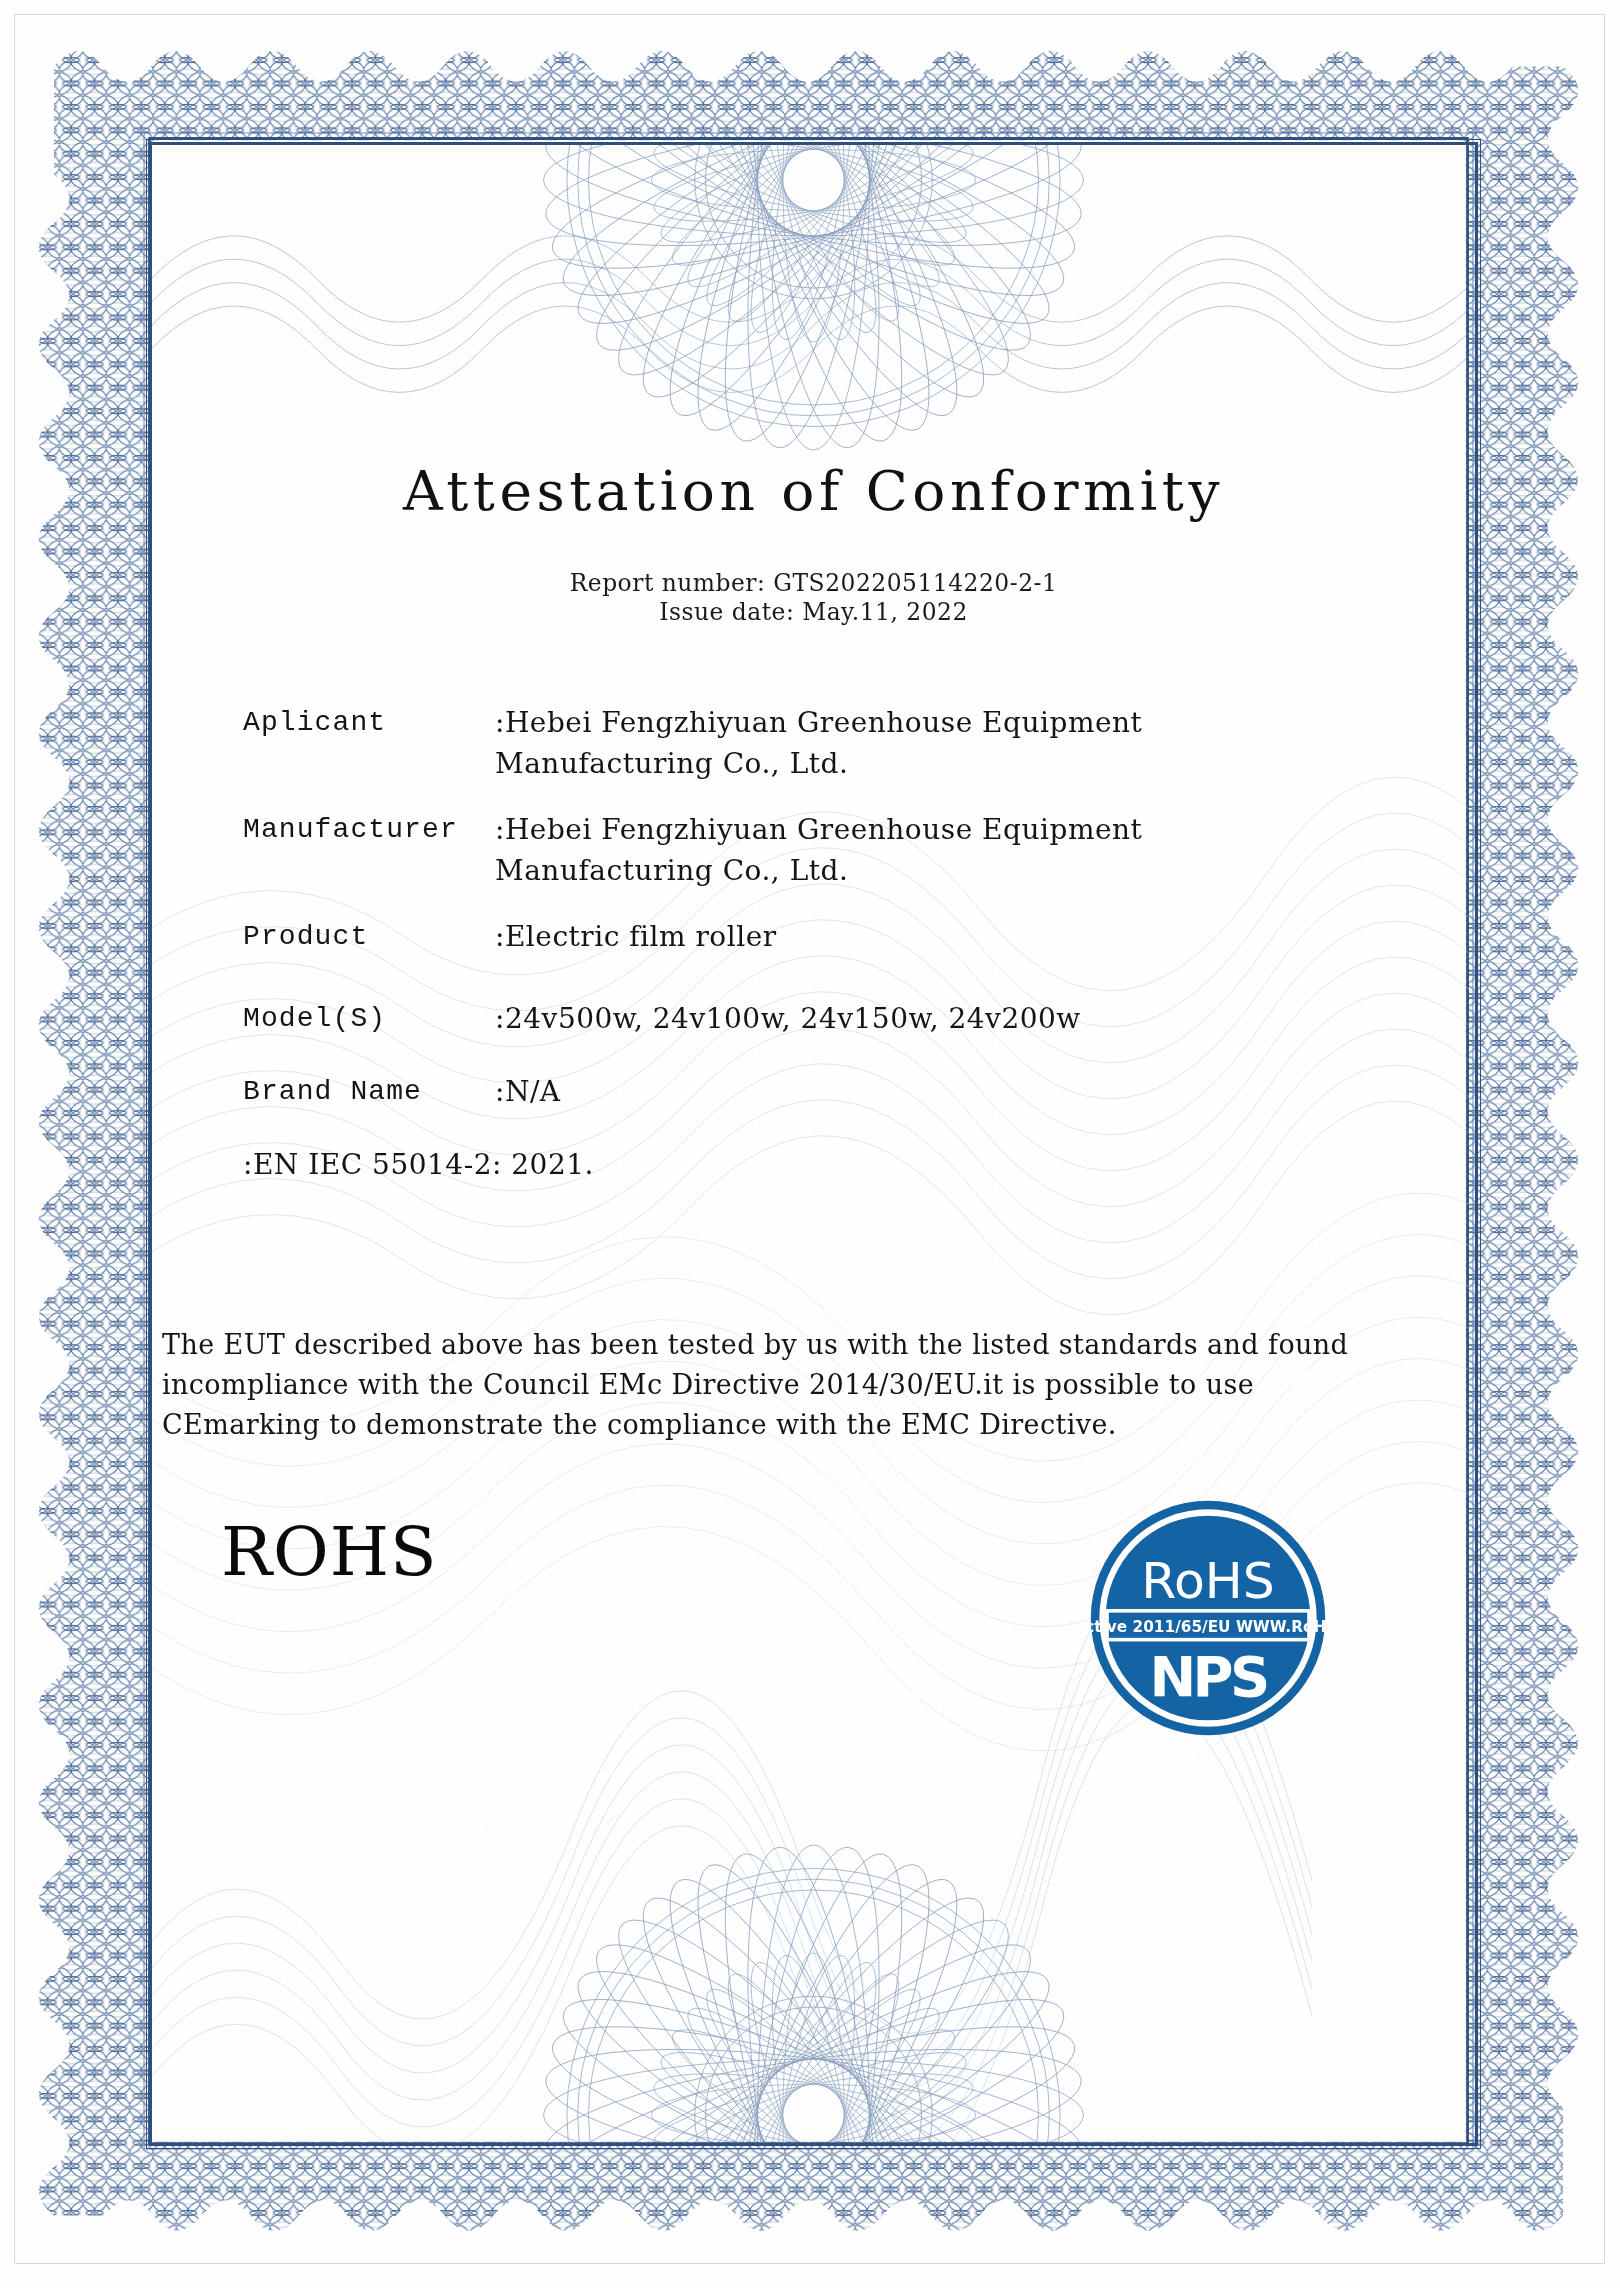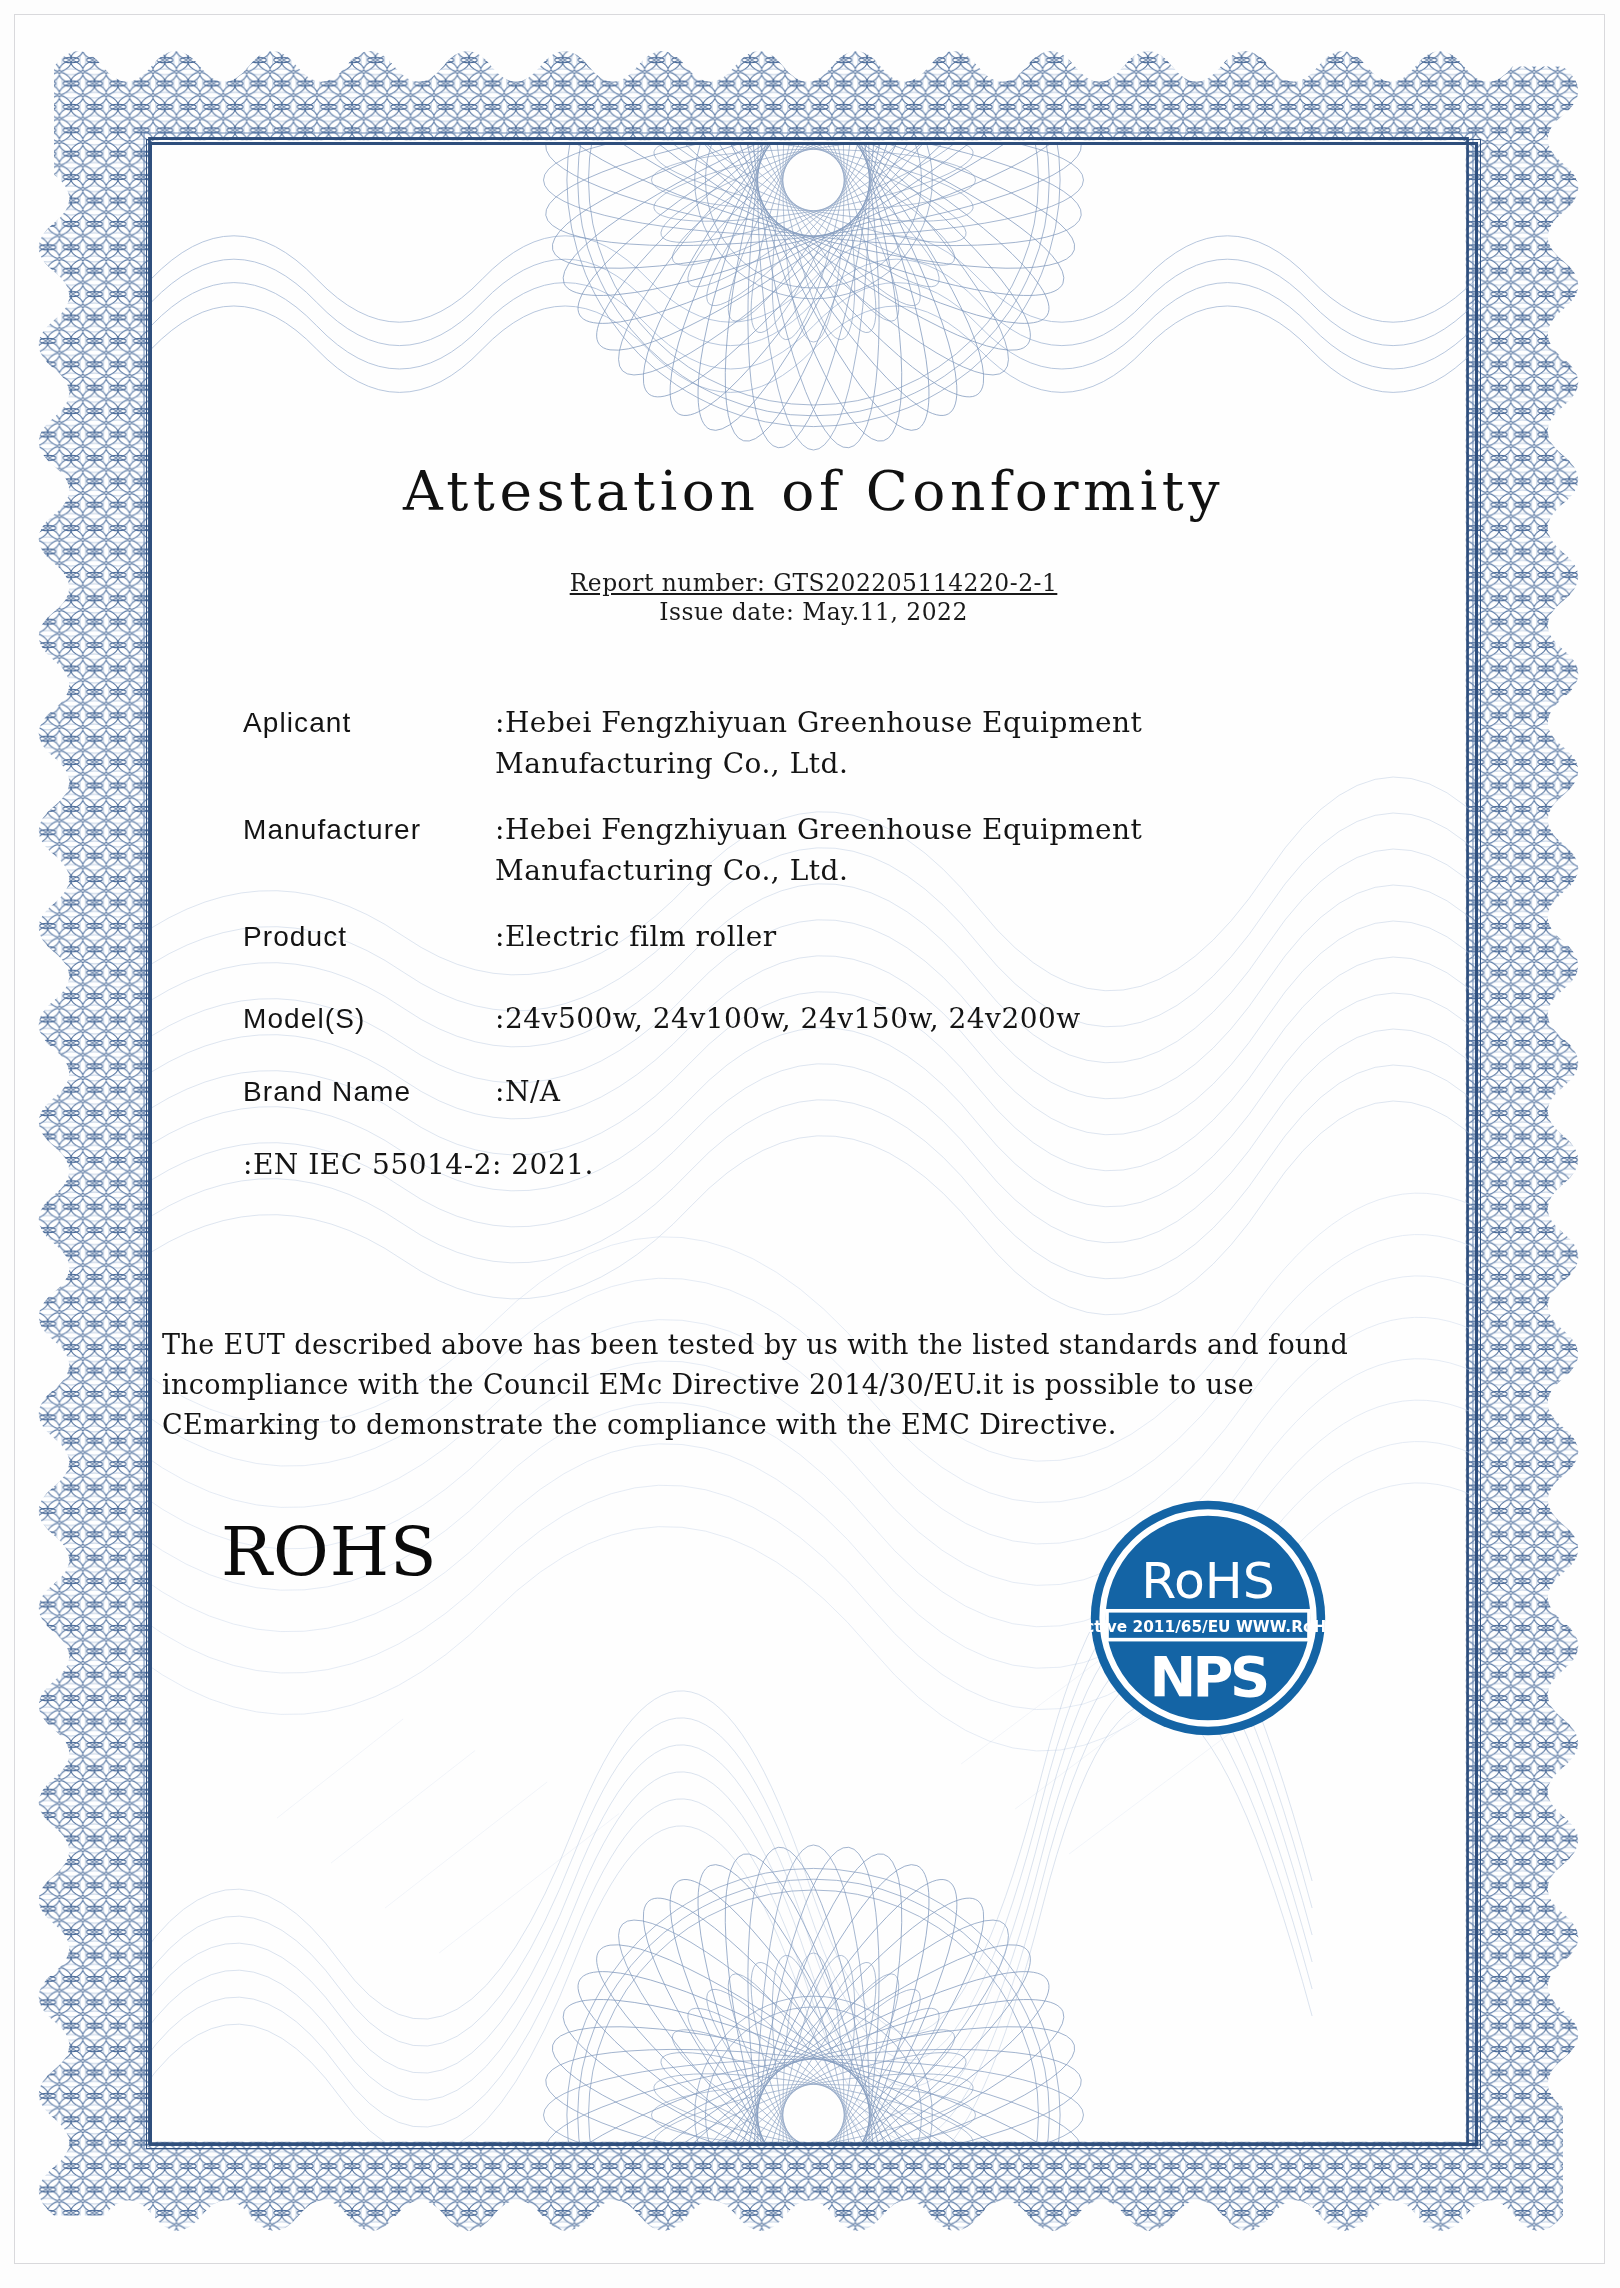--- a/index.html
+++ b/index.html
@@ -91,39 +91,39 @@
   .report-line {
     position: absolute;
     left: 0;
     width: 100%;
     text-align: center;
     font-family: "DejaVu Serif", serif;
     font-size: 23.4px;
     letter-spacing: 0.5px;
     color: #1a1a1a;
   }
-  .report-line.l1 { top: 416px; text-decoration: underline; }
+  .report-line.l1 { top: 416px; }
   .report-line.l2 { top: 445px; }
 
   .fields {
     position: absolute;
     left: 81px;
     top: 549px;
     width: 1206px;
   }
   .field-row {
     position: relative;
     display: flex;
     margin-bottom: 25px;
   }
   .field-row.tight { margin-bottom: 1.8px; margin-top: 32px; }
   .field-label {
     width: 252px;
     flex: 0 0 252px;
-    font-family: Liberation Sans, sans-serif;
+    font-family: Liberation Mono, monospace;
     font-size: 28px;
     letter-spacing: 1.1px;
     color: #141414;
     line-height: 41px;
   }
   .field-value {
     flex: 1 1 auto;
     font-family: "DejaVu Serif", serif;
     font-size: 28px;
     letter-spacing: 0.5px;

